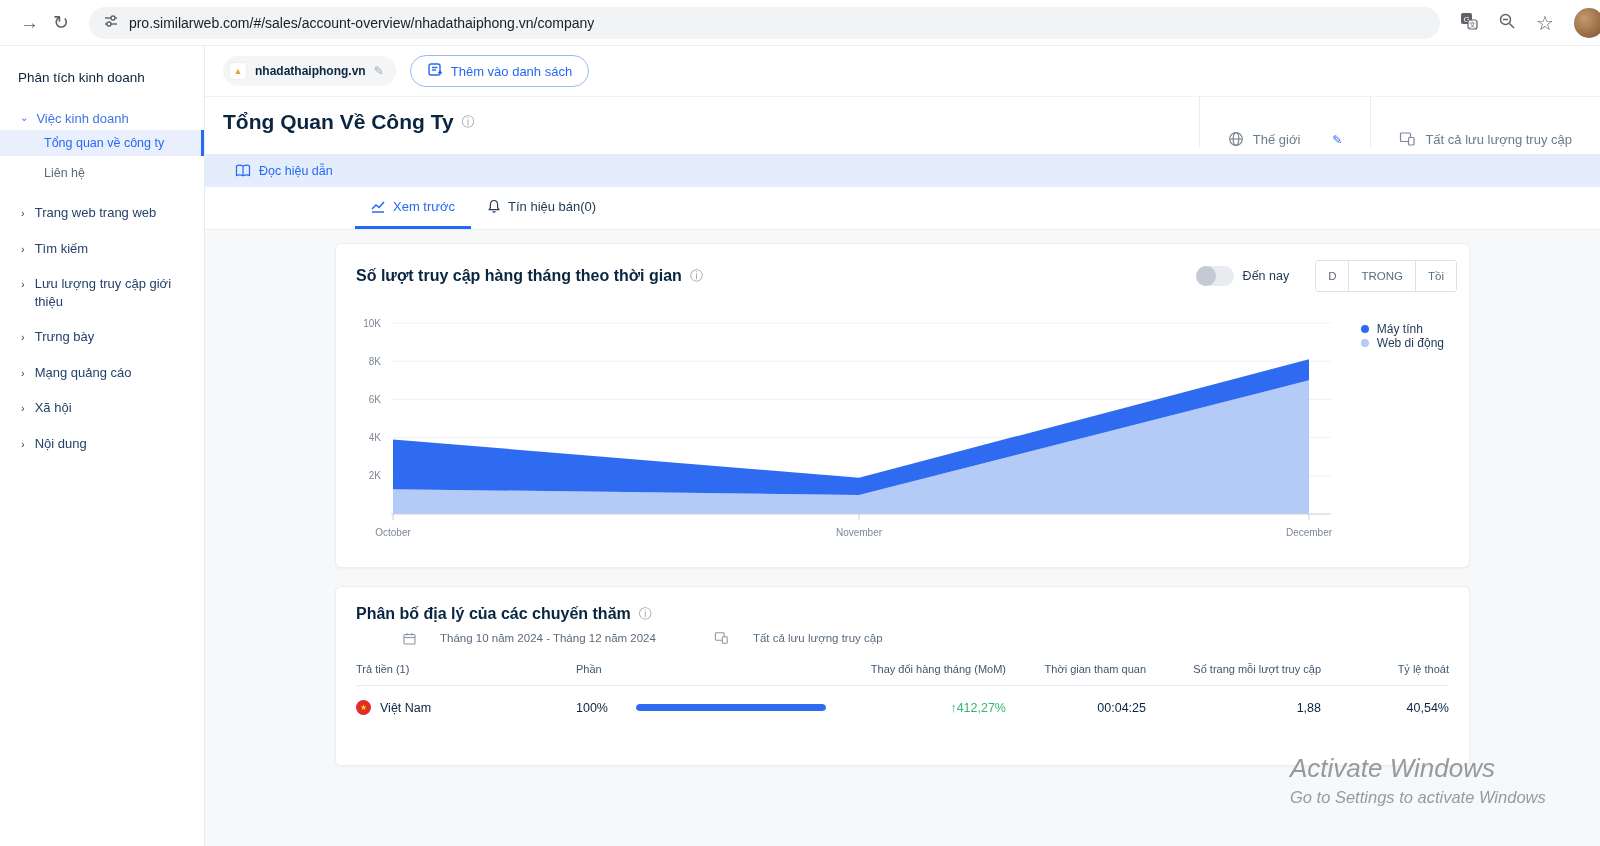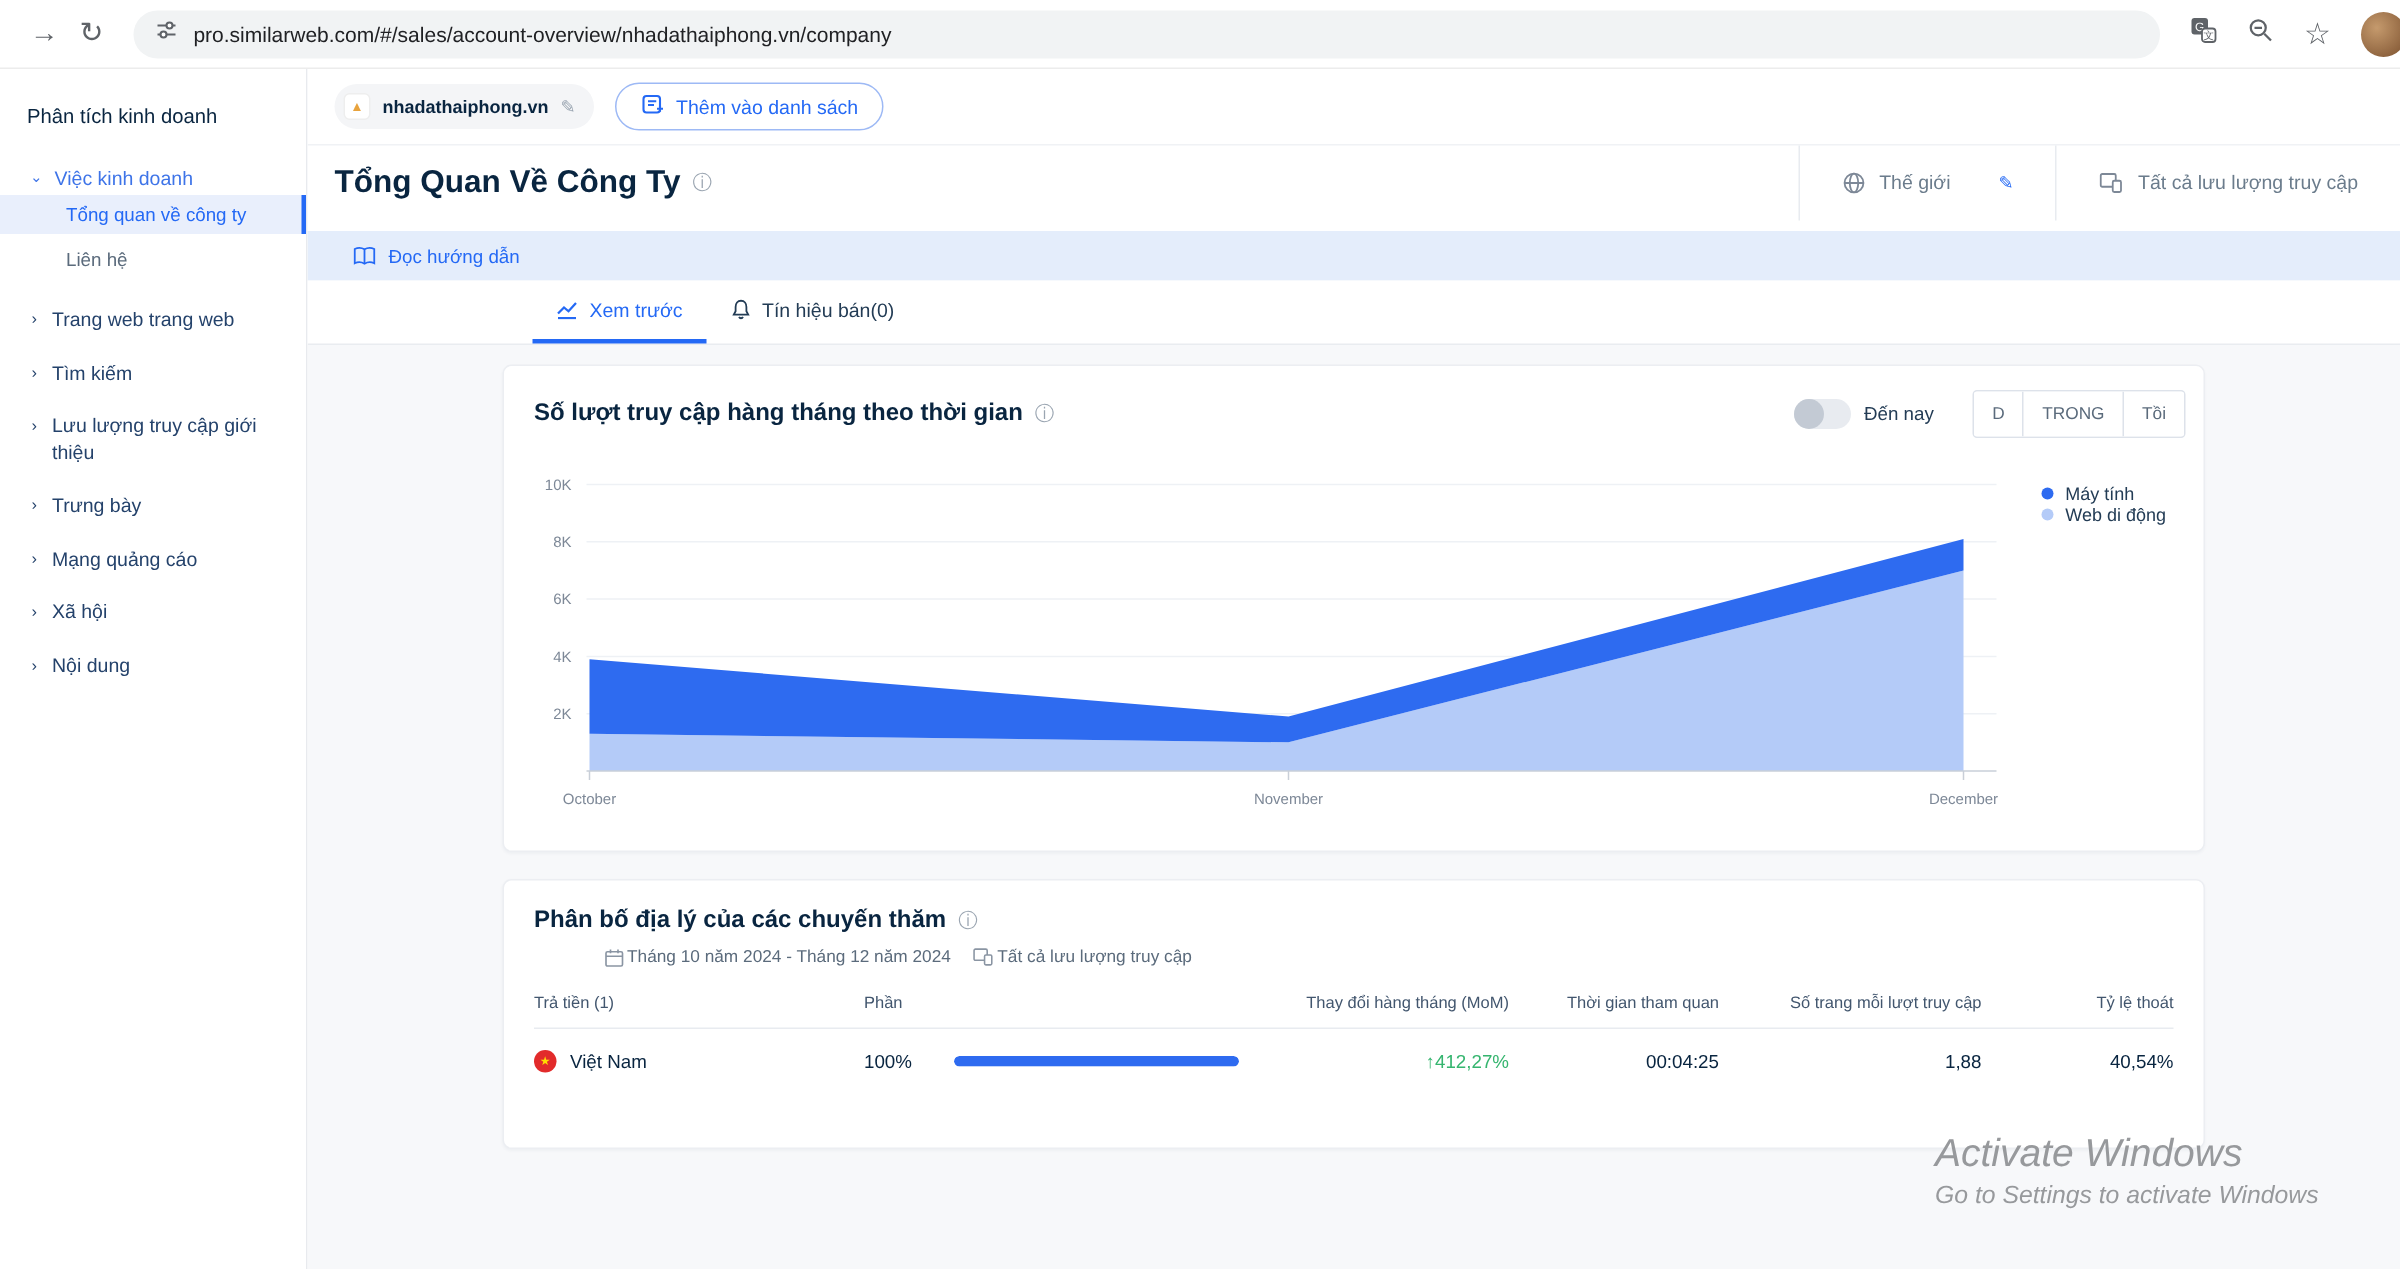--- a/index.html
+++ b/index.html
@@ -39,21 +39,21 @@
     display:flex; align-items:center; justify-content:center; font-size:9px; color:#e8a33d; }
   .domain-name { font-size:12px; font-weight:bold; color:#092540; }
   .pencil { color:#9aa5b1; font-size:12px; }
   .add-list-btn { display:flex; align-items:center; gap:8px; border:1px solid #9db9f5;
     color:#2469f5; border-radius:17px; height:32px; padding:0 16px; font-size:13px;
     background:#fff; cursor:pointer; }
   .hdr-row2 { height:50px; background:#fff; border-top:1px solid #f0f2f5; display:flex; align-items:center; }
   .page-title { font-size:21px; font-weight:600; color:#092540; padding-left:18px;
     display:flex; align-items:center; gap:8px; flex:1; }
   .info-i { font-size:13px; color:#9aa5b1; font-weight:normal; }
-  .hdr-seg { border-left:1px solid #e8ebf0; height:50px; display:flex; align-items:center;
+  .hdr-seg { border-left:1px solid #e8ebf0; height:50px; display:flex; align-items:flex-end;
     gap:9px; padding:0 28px; color:#6b7c8c; font-size:13px; white-space:nowrap; }
   .hdr-seg svg { flex:0 0 auto; }
   .spacer8 { height:8px; background:#fff; }
   .banner { height:33px; background:#e4edfb; display:flex; align-items:center; gap:8px;
     padding-left:30px; color:#2469f5; font-size:12.5px; cursor:pointer; }
   .tabbar { height:43px; background:#fff; display:flex; align-items:flex-end; padding-left:150px;
     border-bottom:1px solid #e9ecf0; }
   .tab { display:flex; align-items:center; gap:7px; height:43px; padding:0 16px;
     font-size:13px; color:#233c55; cursor:pointer; border-bottom:3px solid transparent; }
   .tab.active { color:#2469f5; border-bottom-color:#2469f5; }
@@ -71,21 +71,21 @@
   .seg { padding:0 12px; height:30px; line-height:30px; font-size:11.5px; color:#5b6b7c;
     background:#fff; cursor:pointer; border-left:1px solid #dde2ea; }
   .seg:first-child { border-left:none; }
   .chart-svg { display:block; margin-top:12px; }
   .chart-svg text.tick { font-size:10px; fill:#7d8897; }
   .legend { position:absolute; right:25px; top:78px; display:flex; flex-direction:column; }
   .legend-item { display:flex; align-items:center; gap:8px; font-size:12px; color:#233c55; cursor:pointer; }
   .legend-dot { width:8px; height:8px; border-radius:50%; }
 
   .card2 { min-height:180px; padding:18px 20px 24px 20px; }
-  .geo-meta { display:flex; align-items:center; gap:2px; margin-top:8px;
+  .geo-meta { display:flex; align-items:center; gap:24px; margin-top:8px;
     font-size:11.5px; color:#5b6b7c;padding-left:47px; }
   .geo-meta .sep { width:10px; }
   .geo-table { margin-top:18px; }
   .g-row { display:grid; grid-template-columns:215px 55px 195px 170px 135px 170px 1fr;
     align-items:center; column-gap:5px; }
   .g-head { font-size:11px; color:#42566e; padding-bottom:10px; border-bottom:1px solid #e8ebf0; }
   .g-body { padding-top:14px; font-size:12.5px; color:#092540; }
   .cell-r { text-align:right; }
   .country-cell { display:flex; align-items:center; gap:9px; }
   .flag { width:15px; height:15px; border-radius:50%; background:#e22b2b; color:#ffde00;
@@ -227,21 +227,21 @@
         <span>Tất cả lưu lượng truy cập</span>
       </div>
     </div>
 
     <div class="spacer8"></div>
     <div class="banner">
       <svg width="16" height="14" viewBox="0 0 16 14" fill="none" stroke="#2469f5" stroke-width="1.2">
         <path d="M1.5 2 C3.5 1 6 1 8 2.2 C10 1 12.5 1 14.5 2 V11.5 C12.5 10.6 10 10.6 8 11.8 C6 10.6 3.5 10.6 1.5 11.5 Z"></path>
         <line x1="8" y1="2.2" x2="8" y2="11.8"></line>
         </svg>
-      <span>Đọc hướng dẫn</span>
+      <span>Đọc hiệu dẫn</span>
     </div>
 
     <div class="tabbar">
       <div class="tab active">
         <svg width="15" height="13" viewBox="0 0 15 13" fill="none" stroke="#2469f5" stroke-width="1.5">
           <polyline points="1,9 5,5 8,7.5 13,2"></polyline>
             <line x1="1" y1="12" x2="13" y2="12"></line>
           </svg>
         <span>Xem trước</span>
       </div>

